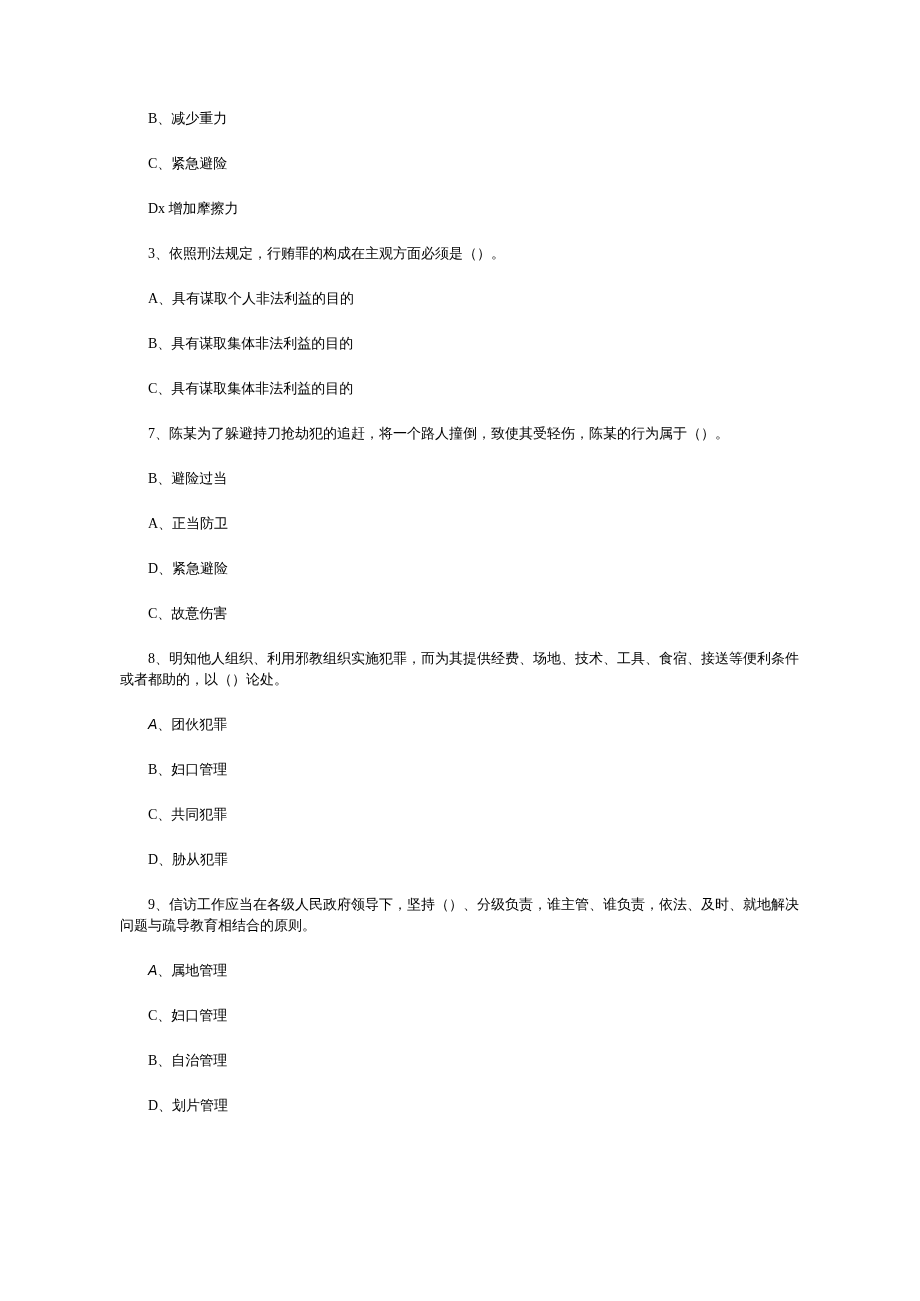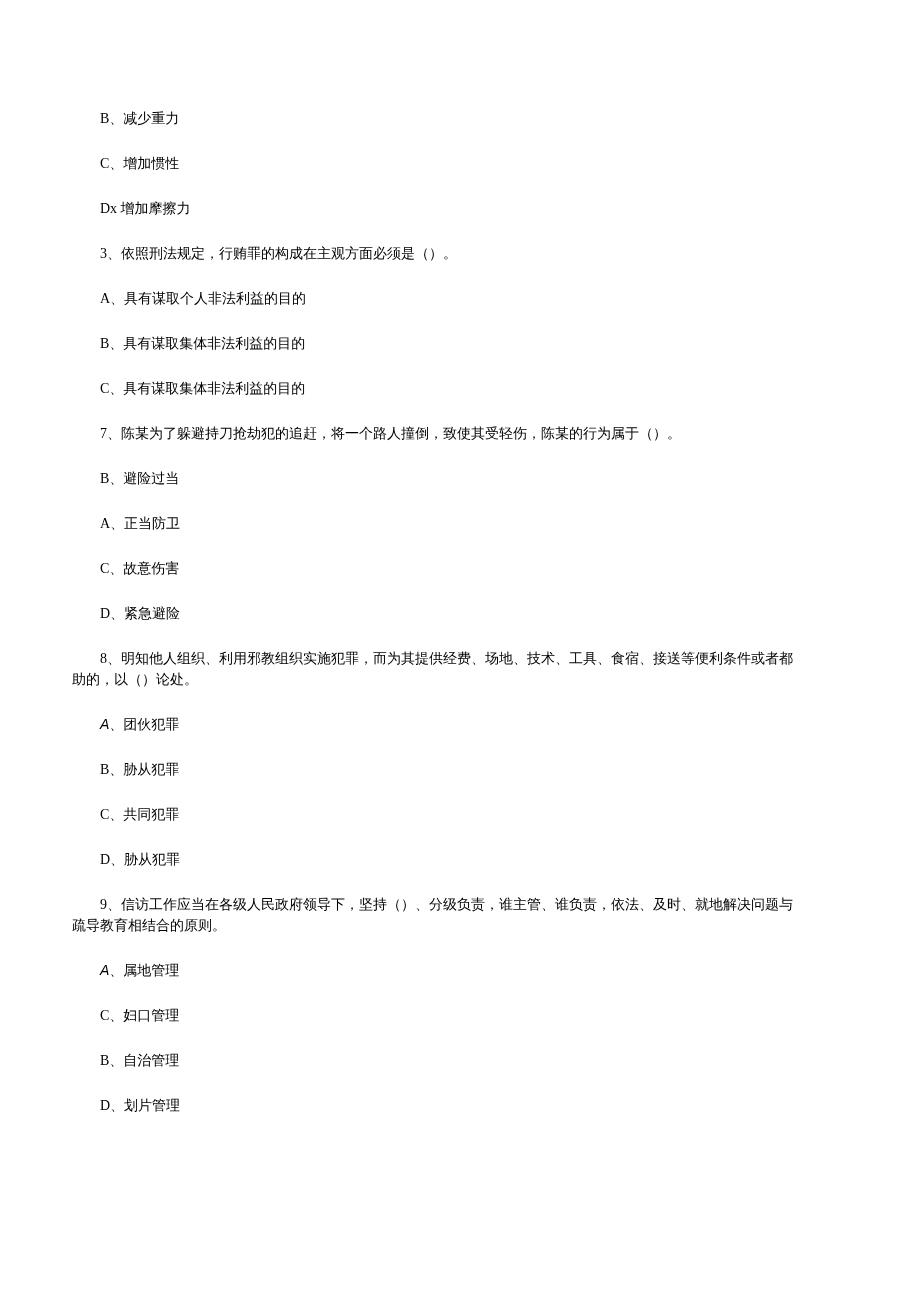--- a/index.html
+++ b/index.html
@@ -8,50 +8,50 @@
     background: #ffffff;
     font-family: "SimSun", "宋体", serif;
     font-size: 14px;
     color: #000000;
     line-height: 1.5;
   }
   .page {
     width: 920px;
     min-height: 1301px;
     box-sizing: border-box;
-    padding: 108px 120px 60px 72px;
+    padding: 108px 120px 60px 120px;
   }
   .line {
     margin-bottom: 24px;
     text-indent: 2em;
   }
   .arial-a {
     font-family: Arial, sans-serif;
     font-style: italic;
   }
 </style>
 </head>
 <body>
 
 <div class="page">
   <div class="line"><span>B、减少重力</span></div>
-  <div class="line"><span>C、增加惯性</span></div>
+  <div class="line"><span>C、紧急避险</span></div>
   <div class="line"><span>Dx 增加摩擦力</span></div>
   <div class="line"><span>3、依照刑法规定，行贿罪的构成在主观方面必须是（）。</span></div>
   <div class="line"><span>A、具有谋取个人非法利益的目的</span></div>
   <div class="line"><span>B、具有谋取集体非法利益的目的</span></div>
   <div class="line"><span>C、具有谋取集体非法利益的目的</span></div>
   <div class="line"><span>7、陈某为了躲避持刀抢劫犯的追赶，将一个路人撞倒，致使其受轻伤，陈某的行为属于（）。</span></div>
   <div class="line"><span>B、避险过当</span></div>
   <div class="line"><span>A、正当防卫</span></div>
+  <div class="line"><span>D、紧急避险</span></div>
   <div class="line"><span>C、故意伤害</span></div>
-  <div class="line"><span>D、紧急避险</span></div>
   <div class="line"><span>8、明知他人组织、利用邪教组织实施犯罪，而为其提供经费、场地、技术、工具、食宿、接送等便利条件或者都助的，以（）论处。</span></div>
   <div class="line"><span class="arial-a">A</span><span>、团伙犯罪</span></div>
-  <div class="line"><span>B、胁从犯罪</span></div>
+  <div class="line"><span>B、妇口管理</span></div>
   <div class="line"><span>C、共同犯罪</span></div>
   <div class="line"><span>D、胁从犯罪</span></div>
   <div class="line"><span>9、信访工作应当在各级人民政府领导下，坚持（）、分级负责，谁主管、谁负责，依法、及时、就地解决问题与疏导教育相结合的原则。</span></div>
   <div class="line"><span class="arial-a">A</span><span>、属地管理</span></div>
   <div class="line"><span>C、妇口管理</span></div>
   <div class="line"><span>B、自治管理</span></div>
   <div class="line"><span>D、划片管理</span></div>
 </div>
 
 </body></html>

